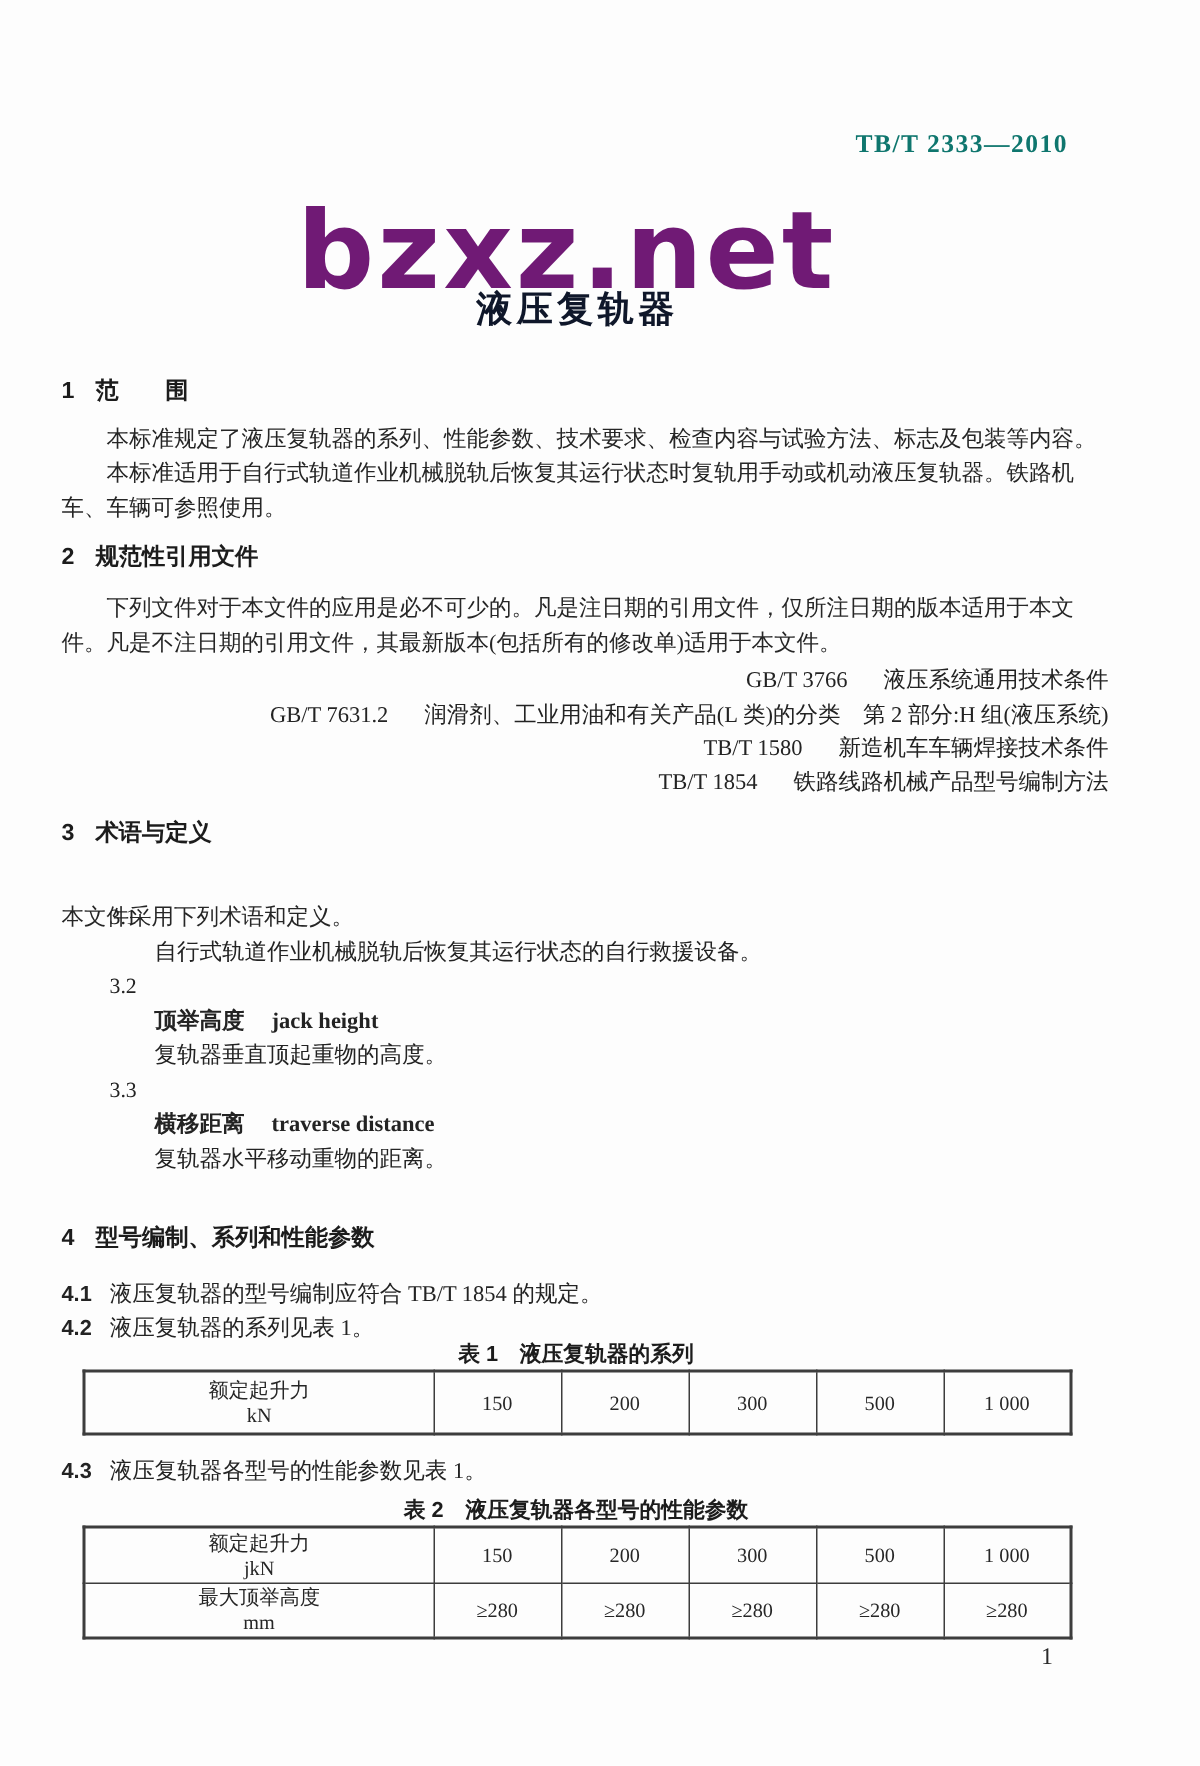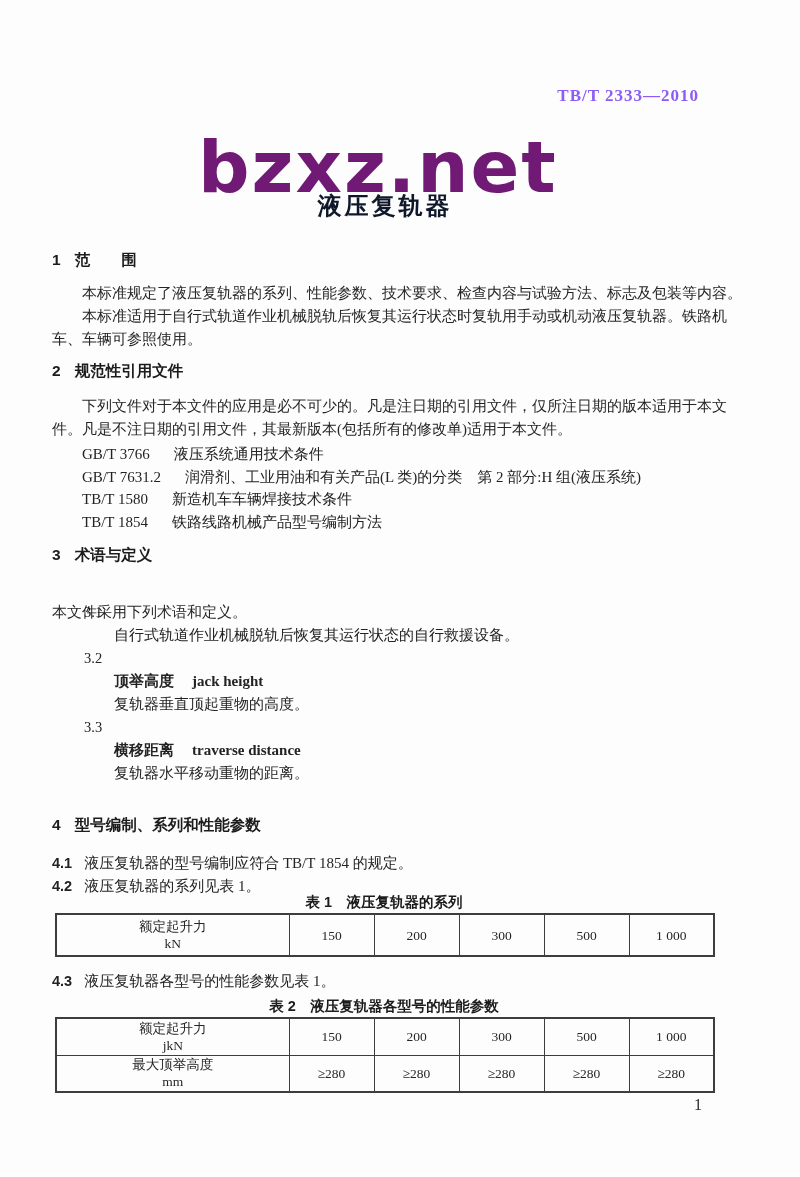--- a/index.html
+++ b/index.html
@@ -1,29 +1,29 @@
 <!DOCTYPE html>
 <html><head>
 <meta charset="utf-8">
 <style>
   html,body{margin:0;padding:0;}
   body{width:800px;height:1177px;background:#ffffff;font-family:"Liberation Serif",serif;color:#232323;}
   #page{position:relative;width:800px;height:1177px;background:#fdfdfd;overflow:hidden;}
 
   
-  .doc-number{position:absolute;top:86px;right:101px;font-family:"Liberation Serif",serif;
-    font-weight:bold;font-size:17px;letter-spacing:1px;color:#8b5cf6;}
+  .doc-number{position:absolute;top:86px;right:88px;font-family:"Liberation Serif",serif;
+    font-weight:bold;font-size:17px;letter-spacing:1px;color:#0f766e;}
   .watermark{position:absolute;top:131px;left:198px;font-family:"DejaVu Sans",sans-serif;
     font-weight:bold;font-size:72px;line-height:72px;color:#701a75;letter-spacing:2px;}
   .doc-title{position:absolute;top:190px;left:0;width:770px;text-align:center;
     font-family:"Liberation Sans",sans-serif;font-weight:bold;font-size:24px;
     letter-spacing:3px;color:#0f172a;}
 
   
-  .abs{position:absolute;left:52px;width:698px;}
+  .abs{position:absolute;left:41px;width:698px;}
   .sec-heading{font-family:"Liberation Sans",sans-serif;font-weight:bold;font-size:15.5px;color:#1c1c1c;}
   .sec-heading .num{margin-right:14px;}
   .body-p{font-size:15px;line-height:23px;text-indent:2em;margin:0;color:#262626;}
   .noindent{text-indent:0;}
   .ref-line{font-size:15px;line-height:22.5px;padding-left:30px;}
   .ref-code{margin-right:1.6em;}
   .term-block{font-size:15px;line-height:23px;}
   .term-num{font-size:14.5px;}
   .term-name{padding-left:30px;font-weight:bold;}
   .term-name .en{margin-left:1.2em;font-family:"Liberation Serif",serif;}
@@ -54,21 +54,21 @@
   <div class="abs sec-heading" style="top:250px;">
     <span class="num">1</span><span>范　　围</span>
   </div>
   <p class="abs body-p" style="top:305px;">本标准适用于自行式轨道作业机械脱轨后恢复其运行状态时复轨用手动或机动液压复轨器。铁路机车、车辆可参照使用。</p>
   <p class="abs body-p" style="top:282px;">本标准规定了液压复轨器的系列、性能参数、技术要求、检查内容与试验方法、标志及包装等内容。</p>
 
   <div class="abs sec-heading" style="top:361px;">
     <span class="num">2</span><span>规范性引用文件</span>
   </div>
   <p class="abs body-p" style="top:395px;">下列文件对于本文件的应用是必不可少的。凡是注日期的引用文件，仅所注日期的版本适用于本文件。凡是不注日期的引用文件，其最新版本(包括所有的修改单)适用于本文件。</p>
-  <div class="abs" style="top:443px;">
+  <div class="abs" style="top:443px;text-align:right;">
     <div class="ref-line">
       <span class="ref-code">GB/T 3766</span><span>液压系统通用技术条件</span>
     </div>
     <div class="ref-line">
       <span class="ref-code">GB/T 7631.2</span><span>润滑剂、工业用油和有关产品(L 类)的分类　第 2 部分:H 组(液压系统)</span>
     </div>
     <div class="ref-line">
       <span class="ref-code">TB/T 1580</span><span>新造机车车辆焊接技术条件</span>
     </div>
     <div class="ref-line">

